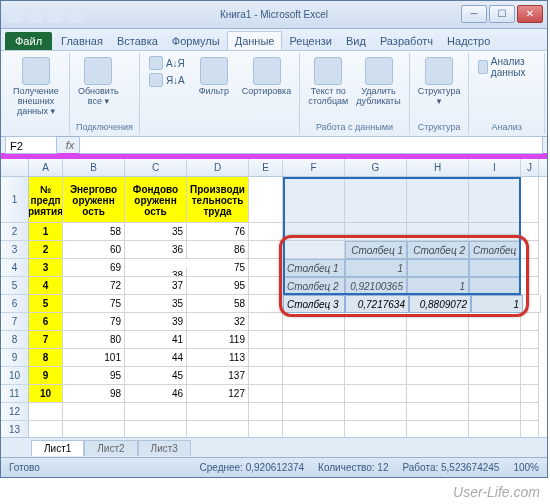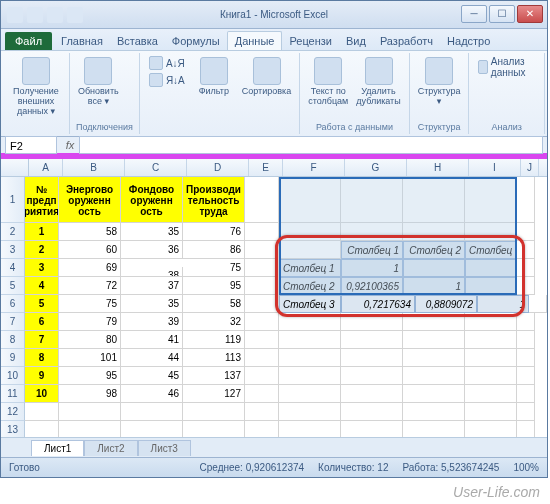--- a/index.html
+++ b/index.html
@@ -274,21 +274,21 @@
             <div class="cell corr-cell" style="width: 52px;"></div>
             <div class="cell" style="width: 18px;"></div>
           </div>
           <div class="row">
             <div class="cell yellow" style="width: 34px;">5</div>
             <div class="cell" style="width: 62px;">75</div>
             <div class="cell" style="width: 62px;">35</div>
             <div class="cell" style="width: 62px;">58</div>
             <div class="cell" style="width: 34px;"></div>
             <div class="cell corr-cell corr-lbl" style="width: 62px;">Столбец 3</div>
-            <div class="cell corr-cell" style="width: 74px;">0,7217634</div>
+            <div class="cell corr-cell" style="width: 64px;">0,7217634</div>
             <div class="cell corr-cell" style="width: 62px;">0,8809072</div>
             <div class="cell corr-cell" style="width: 52px;">1</div>
             <div class="cell" style="width: 18px;"></div>
           </div>
           <div class="row">
             <div class="cell yellow" style="width: 34px;">6</div>
             <div class="cell" style="width: 62px;">79</div>
             <div class="cell" style="width: 62px;">39</div>
             <div class="cell" style="width: 62px;">32</div>
             <div class="cell" style="width: 34px;"></div>

